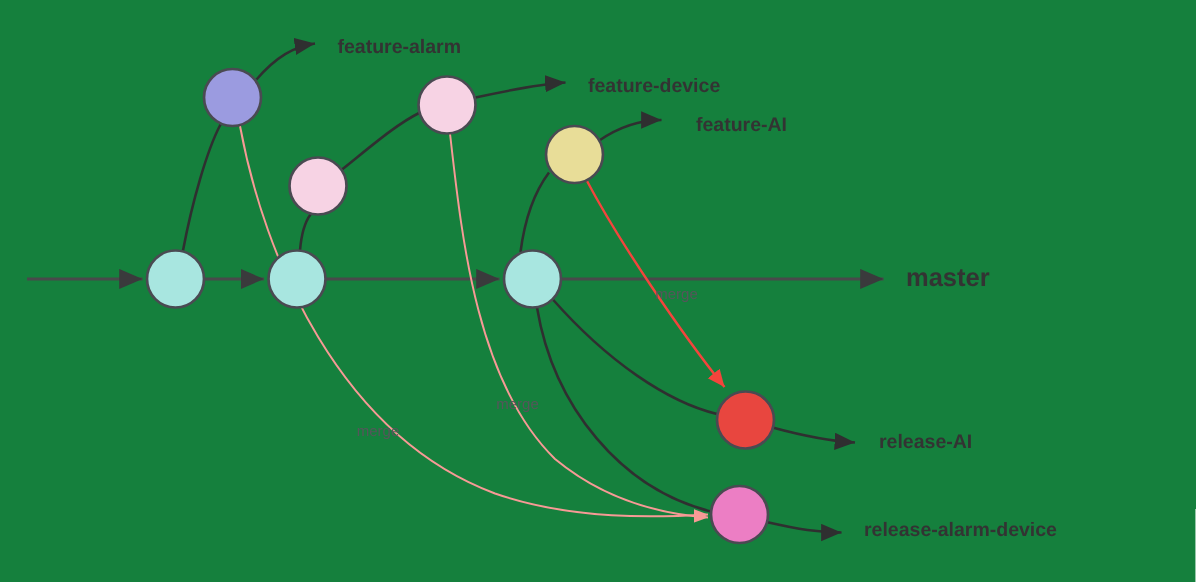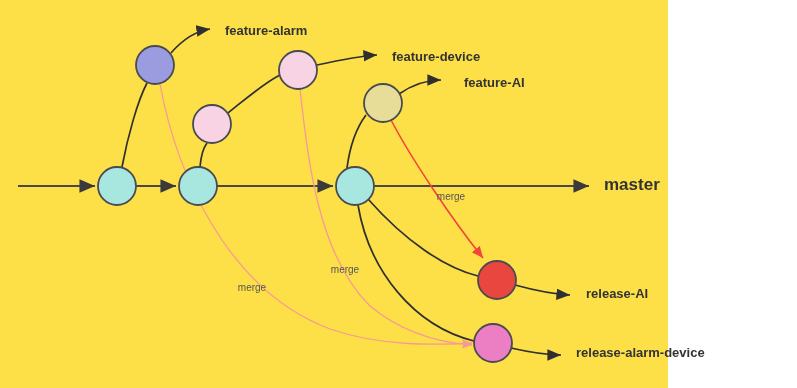--- a/index.html
+++ b/index.html
@@ -9,23 +9,23 @@
     background: #ffffff;
   }
   body {
     font-family: "Liberation Sans", sans-serif;
     width: 797px;
     height: 388px;
     overflow: hidden;
   }
   #diagram-root {
     position: relative;
-    width: 668px;
+    width: 797px;
     height: 388px;
-    background: #fde047;
+    background: #15803d;
   }
   svg#git-graph {
     display: block;
     width: 797px;
     height: 388px;
   }
   .branch-label {
     font-family: "Liberation Sans", sans-serif;
     font-size: 13px;
     font-weight: bold;

